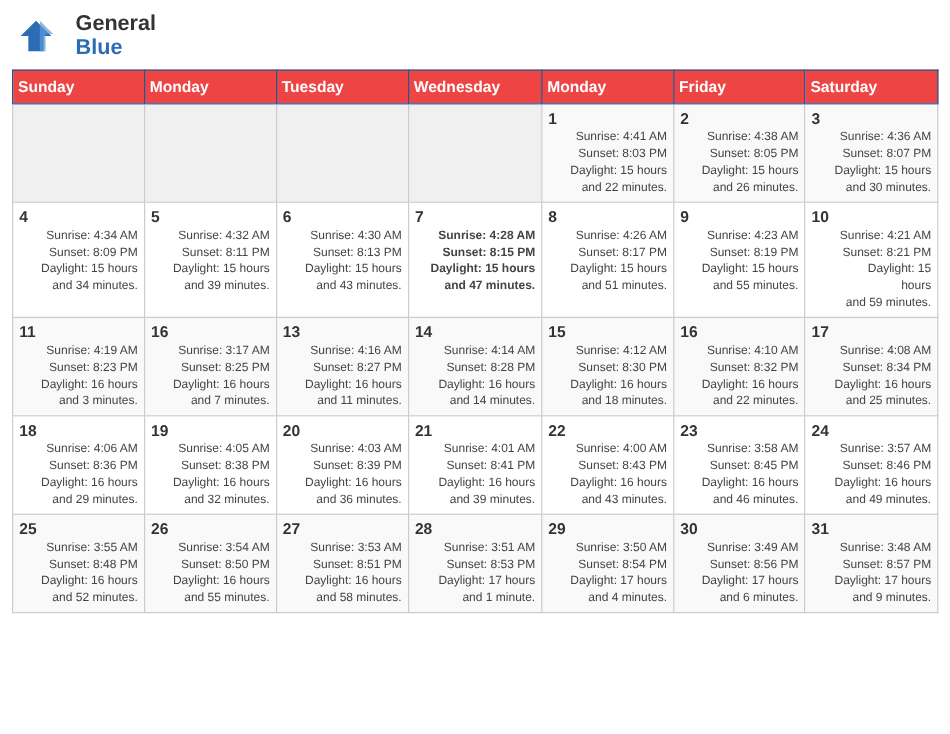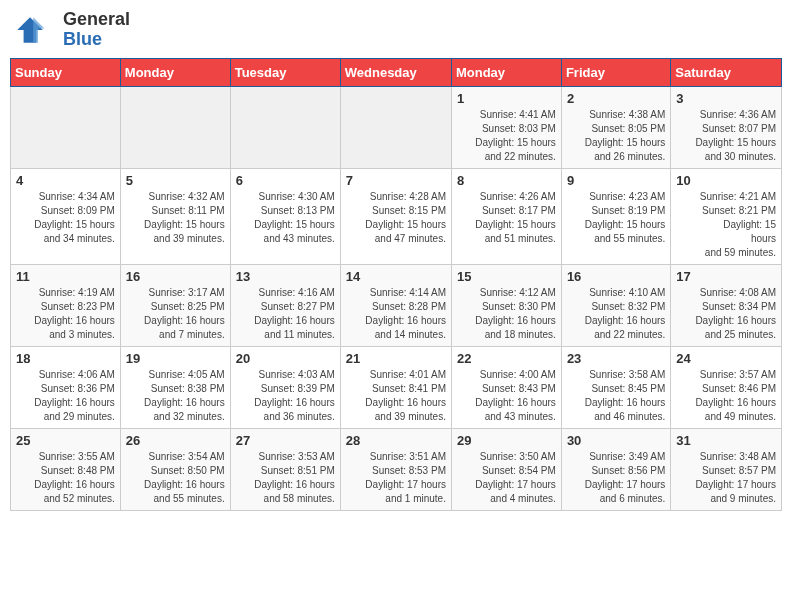--- a/index.html
+++ b/index.html
@@ -174,21 +174,21 @@
         </td>
         <td>
           <span class="day-number">6</span>
           <div class="day-info" style="white-space: pre-line;">Sunrise: 4:30 AM
 Sunset: 8:13 PM
 Daylight: 15 hours
 and 43 minutes.</div>
         </td>
         <td>
           <span class="day-number">7</span>
-          <div class="day-info" style="white-space: pre-line;">Sunrise: 4:28 AM
+          <div class="day-info" style="white-space: pre-line; font-weight: bold;">Sunrise: 4:28 AM
 Sunset: 8:15 PM
 Daylight: 15 hours
 and 47 minutes.</div>
         </td>
         <td>
           <span class="day-number">8</span>
           <div class="day-info" style="white-space: pre-line;">Sunrise: 4:26 AM
 Sunset: 8:17 PM
 Daylight: 15 hours
 and 51 minutes.</div>

